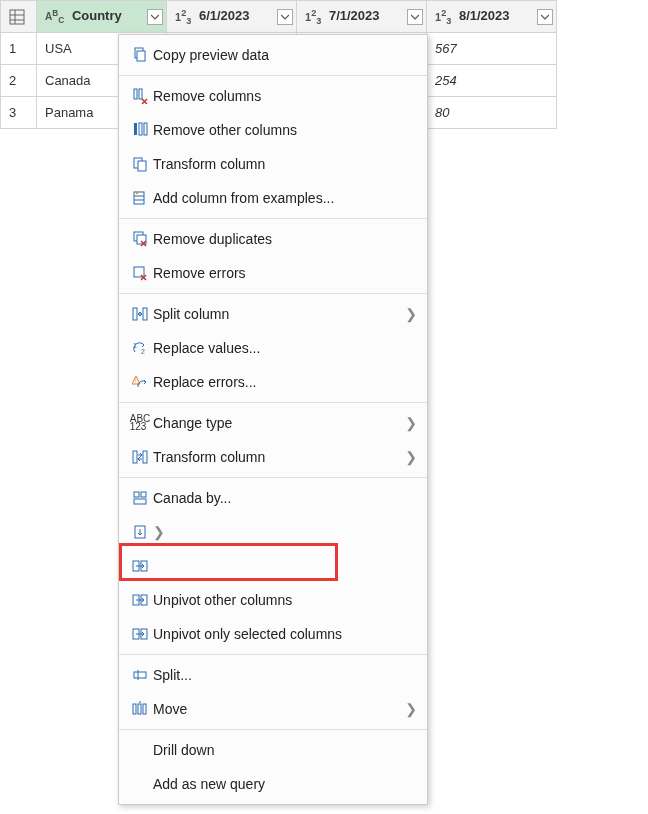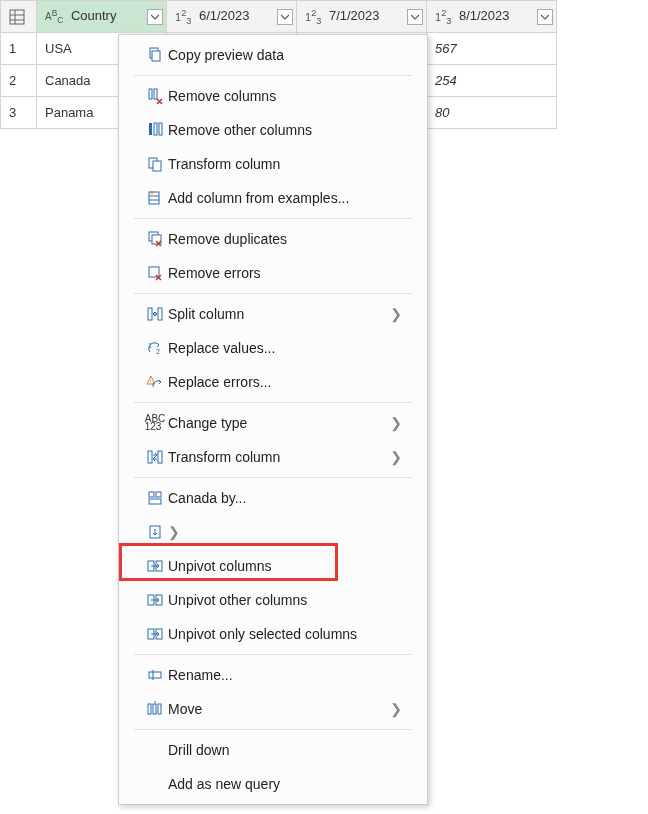--- a/index.html
+++ b/index.html
@@ -21,21 +21,21 @@
       border: 1px solid #d4d4d4;
       height: 32px;
       padding: 4px 8px;
       text-align: left;
       white-space: nowrap;
       background: #fff;
       font-weight: normal;
     }
     .grid th {
       background: #f3f3f3;
-      font-weight: normal;
+      font-weight: bold;
       position: relative;
     }
     .row-num-header {
       width: 36px;
       background: #f3f3f3;
       text-align: center;
     }
     .row-num {
       background: #f3f3f3;
       text-align: center;
@@ -85,21 +85,21 @@
     }
 
     .context-menu {
       position: absolute;
       top: 34px;
       left: 118px;
       width: 310px;
       background: #fcfcfc;
       border: 1px solid #ccc;
       box-shadow: 2px 2px 6px rgba(0,0,0,0.2);
-      padding: 3px 15px;
+      padding: 3px 0;
       font-size: 14px;
     }
     .menu-item {
       display: flex;
       align-items: center;
       height: 34px;
       padding: 0 10px 0 8px;
       cursor: default;
       position: relative;
     }
@@ -360,21 +360,20 @@
     <span class="menu-chevron">❯</span>
   </div>
   <div class="menu-item">
     <span class="menu-icon">
         <svg width="16" height="16" viewBox="0 0 16 16">
           <rect x="1" y="3" width="6" height="10" fill="none" stroke="#2b6cb0"></rect>
           <rect x="9" y="3" width="6" height="10" fill="none" stroke="#2b6cb0"></rect>
           <path d="M4 8 L12 8 M12 8 L10 6 M12 8 L10 10" stroke="#2b6cb0" fill="none"></path>
         </svg>
       </span>
-    <span class="menu-label">Unpivot columns</span>
   </div>
   <div class="menu-item">
     <span class="menu-icon">
         <svg width="16" height="16" viewBox="0 0 16 16">
           <rect x="1" y="3" width="6" height="10" fill="none" stroke="#2b6cb0"></rect>
           <rect x="9" y="3" width="6" height="10" fill="none" stroke="#2b6cb0"></rect>
           <path d="M4 8 L12 8 M12 8 L10 6 M12 8 L10 10" stroke="#2b6cb0" fill="none"></path>
         </svg>
       </span>
     <span class="menu-label">Unpivot other columns</span>
@@ -390,21 +389,21 @@
     <span class="menu-label">Unpivot only selected columns</span>
   </div>
   <div class="menu-sep"></div>
   <div class="menu-item">
     <span class="menu-icon">
         <svg width="16" height="16" viewBox="0 0 16 16">
           <rect x="2" y="5" width="12" height="6" fill="none" stroke="#2b6cb0"></rect>
           <line x1="6" y1="3" x2="6" y2="13" stroke="#2b6cb0"></line>
         </svg>
       </span>
-    <span class="menu-label">Rename...</span>
+    <span class="menu-label">Split...</span>
   </div>
   <div class="menu-item">
     <span class="menu-icon">
         <svg width="16" height="16" viewBox="0 0 16 16">
           <rect x="1" y="3" width="3" height="10" fill="none" stroke="#2b6cb0"></rect>
           <rect x="6" y="3" width="3" height="10" fill="none" stroke="#2b6cb0"></rect>
           <rect x="11" y="3" width="3" height="10" fill="none" stroke="#2b6cb0"></rect>
           <path d="M7 1 L9 1" stroke="#2b6cb0"></path>
         </svg>
       </span>

